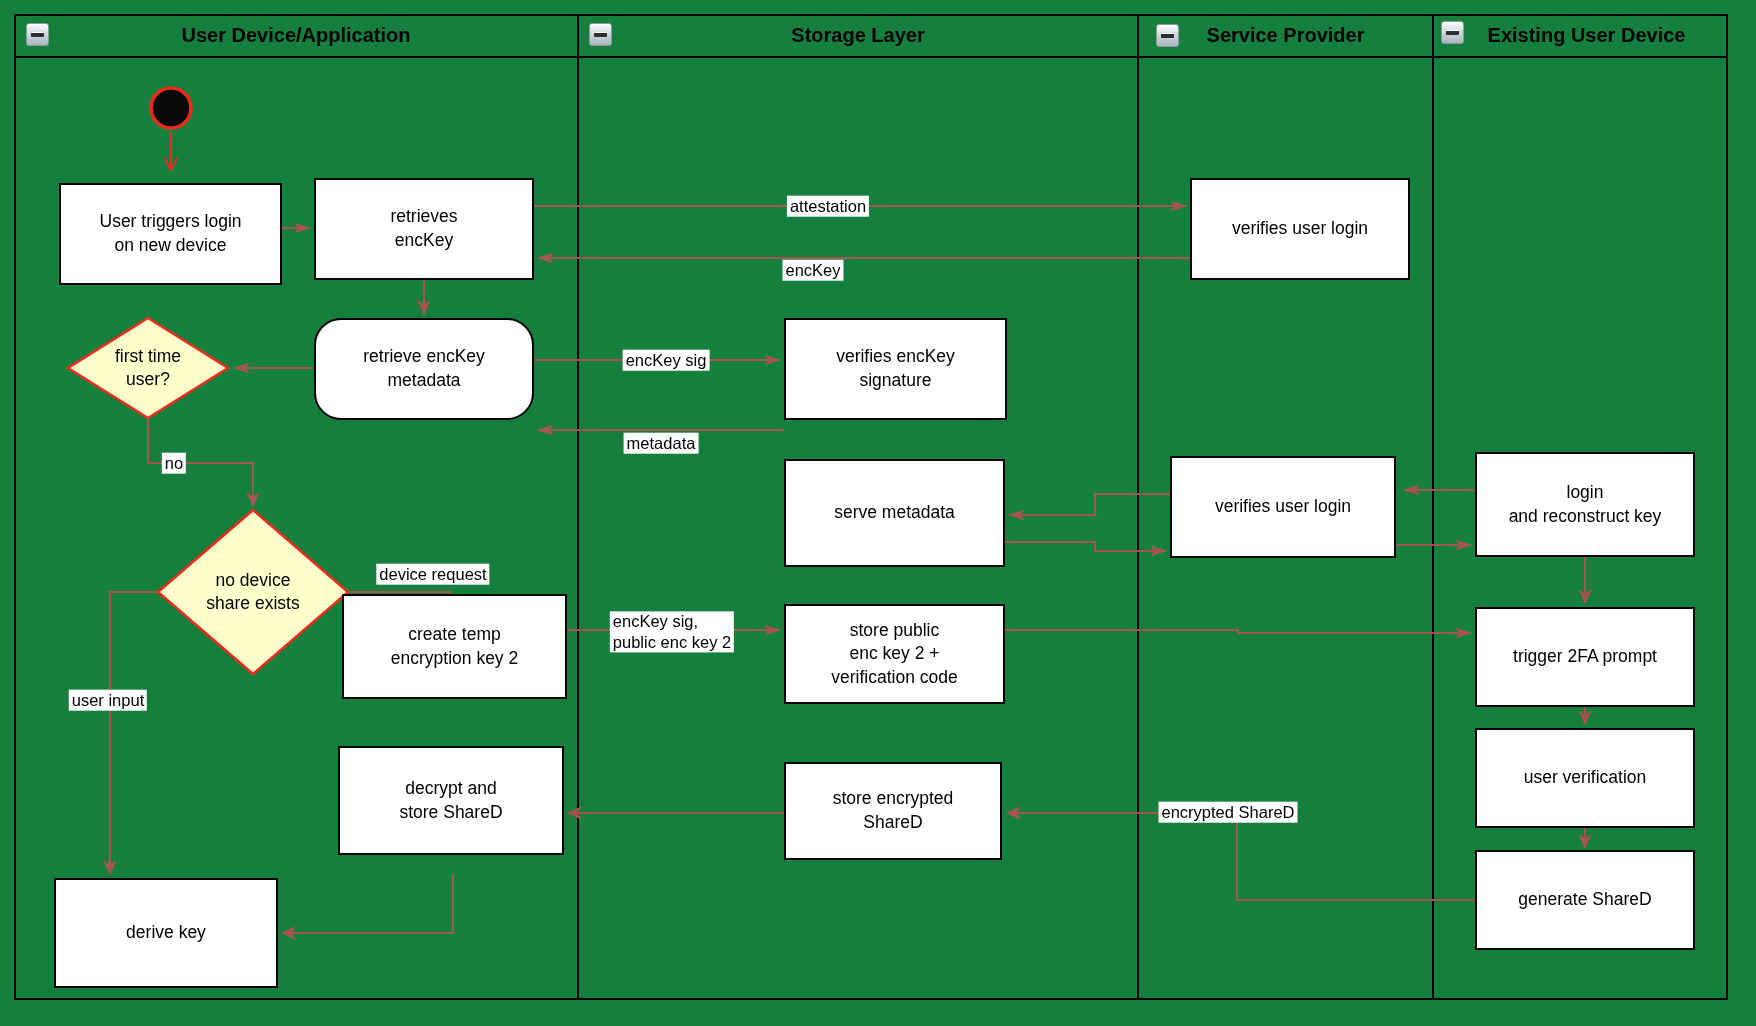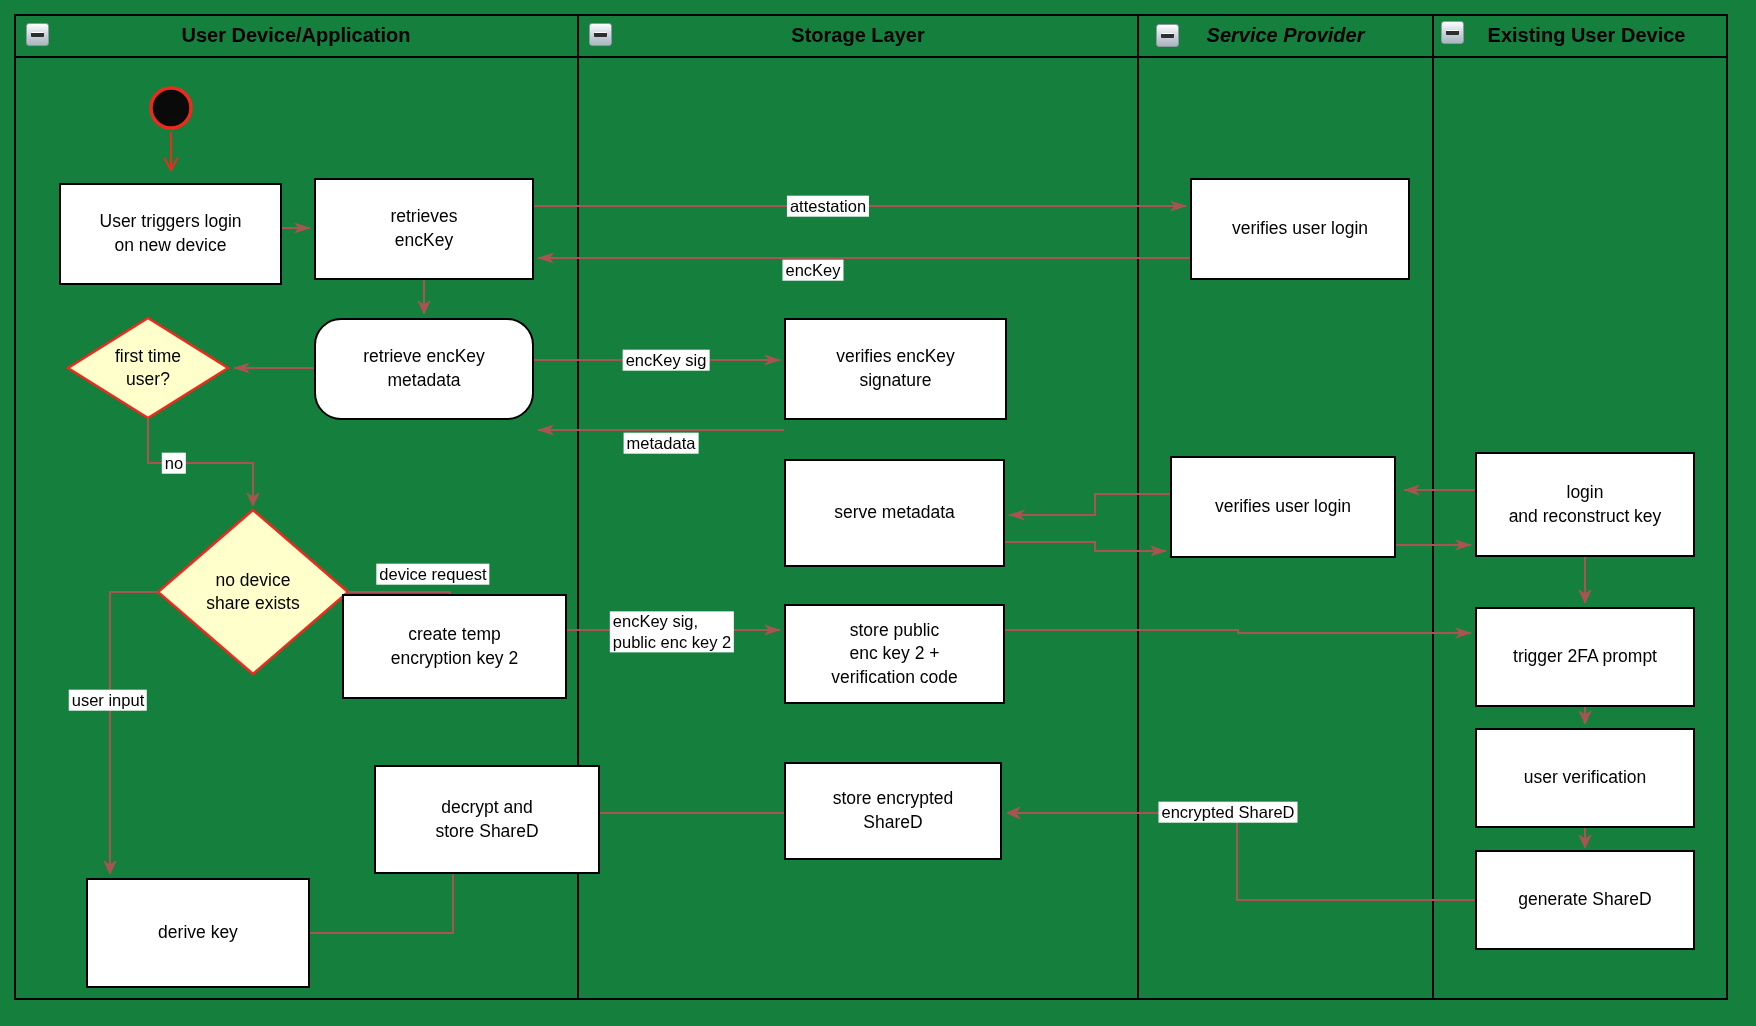--- a/index.html
+++ b/index.html
@@ -81,21 +81,21 @@
   <div class="vline" style="left:1137px;"></div>
   <div class="vline" style="left:1432px;"></div>
   <div class="hline"></div>
 
   <div class="hcell" style="left:14px;width:564px;">
     <div class="htitle">User Device/Application</div>
   </div>
   <div class="hcell" style="left:578px;width:560px;">
     <div class="htitle">Storage Layer</div>
   </div>
-  <div class="hcell" style="left:1138px;width:295px;font-style:italic;">
+  <div class="hcell" style="left:1138px;width:295px;">
     <div class="htitle">Service Provider</div>
   </div>
   <div class="hcell" style="left:1445px;width:283px;">
     <div class="htitle">Existing User Device</div>
   </div>
   <div class="collapse" style="left:26px;top:23px;">
       <div class="bar"></div>
     </div>
   <div class="collapse" style="left:589px;top:23px;">
       <div class="bar"></div>
@@ -108,23 +108,23 @@
     </div>
 
   <div class="node" style="left:59px;top:183px;width:219px;height:98px;">User triggers login
 on new device</div>
   <div class="node" style="left:314px;top:178px;width:216px;height:98px;">retrieves
 encKey</div>
   <div class="node" style="left:314px;top:318px;width:216px;height:98px;border-radius:27px;">retrieve encKey
 metadata</div>
   <div class="node" style="left:342px;top:594px;width:221px;height:101px;">create temp
 encryption key 2</div>
-  <div class="node" style="left:338px;top:765px;width:222px;height:105px;margin-left:36px;">decrypt and
+  <div class="node" style="left:338px;top:746px;width:222px;height:105px;">decrypt and
 store ShareD</div>
-  <div class="node" style="left:54px;top:878px;width:220px;height:106px;margin-left:32px;">derive key</div>
+  <div class="node" style="left:54px;top:878px;width:220px;height:106px;">derive key</div>
 
   <div class="dlabel" style="left:148px;top:368px;">first time
 user?</div>
   <div class="dlabel" style="left:253px;top:592px;">no device
 share exists</div>
 
   <div class="node" style="left:784px;top:318px;width:219px;height:98px;">verifies encKey
 signature</div>
   <div class="node" style="left:784px;top:459px;width:217px;height:104px;">serve metadata</div>
   <div class="node" style="left:784px;top:604px;width:217px;height:96px;">store public

